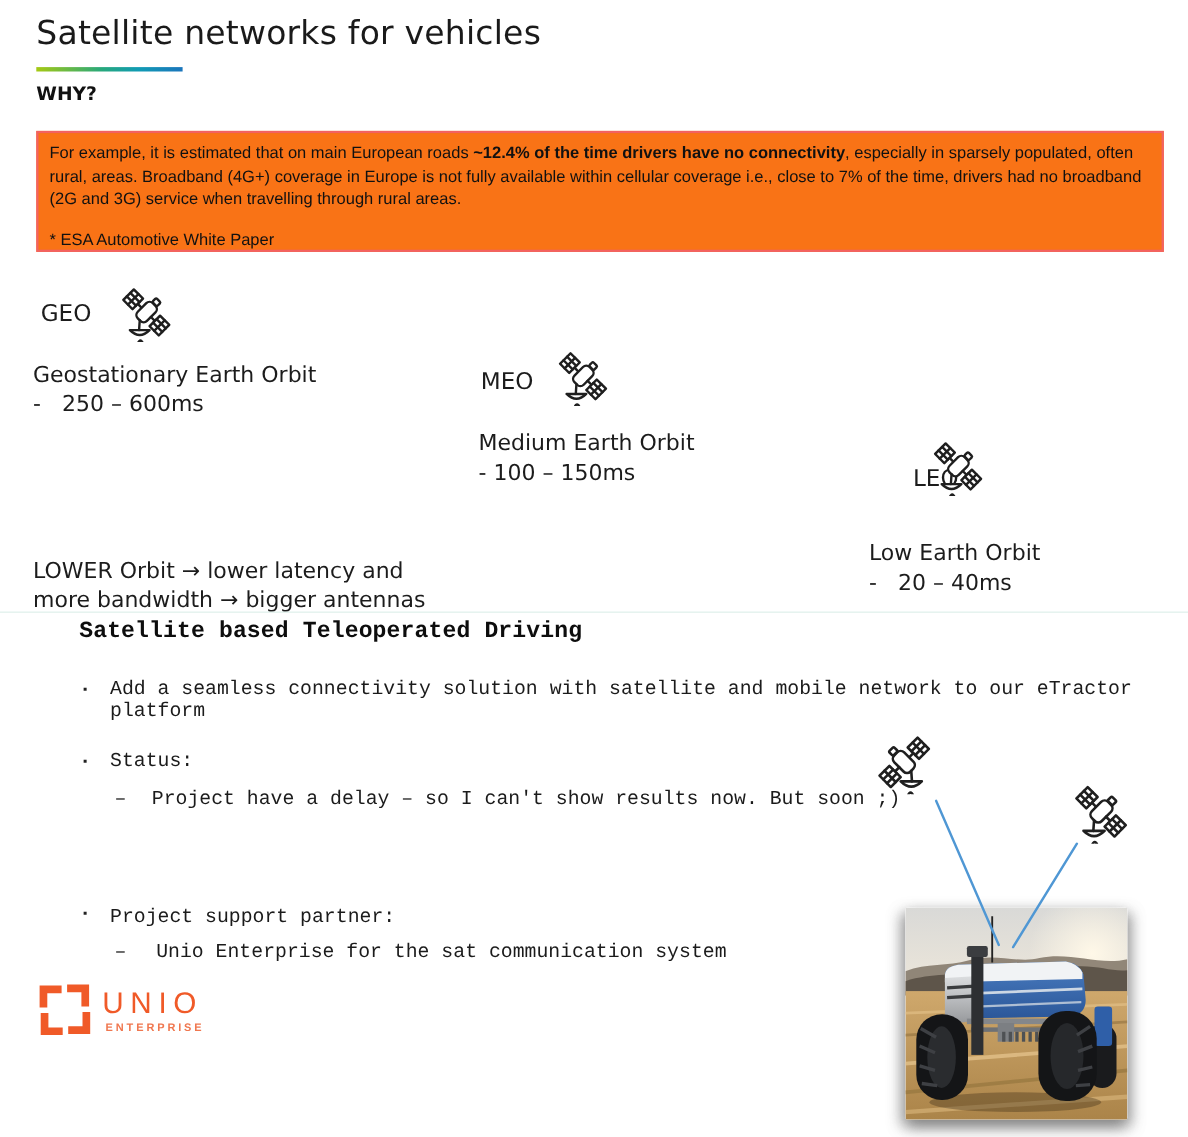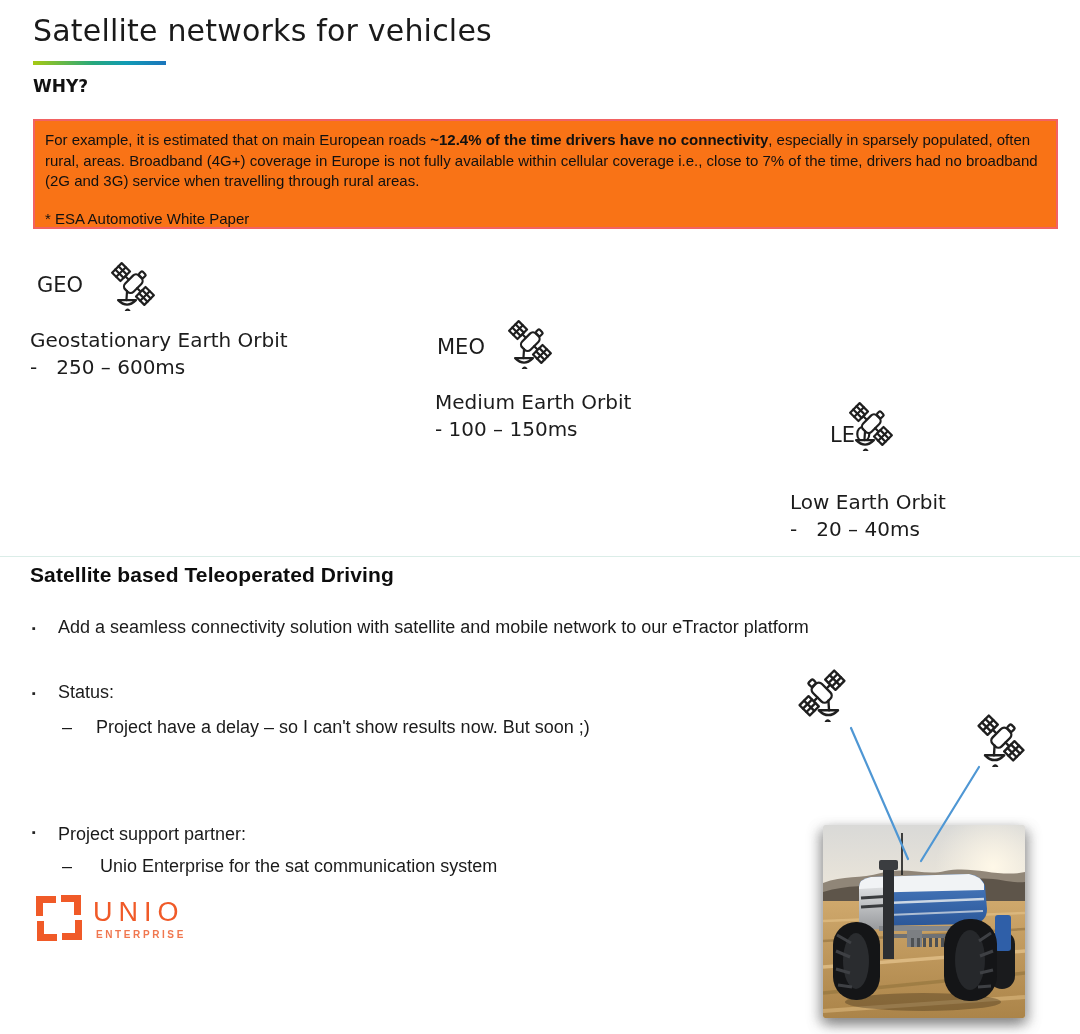--- a/index.html
+++ b/index.html
@@ -20,21 +20,21 @@
   .orbit-text{font-size:20px;line-height:27px;color:#1c1c1c;}
   .latency{white-space:pre;}
   .conclusion{left:30px;top:505px;font-size:20px;line-height:27px;color:#1c1c1c;}
 
   .sat{stroke:#1f1f1f;stroke-width:2.6;fill:#ffffff;stroke-linejoin:round;stroke-linecap:round;}
   .mirror{transform:scaleX(-1);}
 
   .divider{left:0;top:556px;width:1080px;height:1px;background:rgba(175,215,205,.45);}
 
   
-  .s2{font-family:Liberation Sans, sans-serif;color:#181818;}
+  .s2{font-family:Liberation Mono, monospace;color:#181818;margin-left:42px;}
   .heading2{left:30px;top:563px;font-size:21px;font-weight:700;color:#0d0d0d;letter-spacing:.1px;}
   .b-marker{font-size:11px;color:#222;}
   .b-text{font-size:18px;color:#1b1b1b;}
   .dash-marker{font-size:18px;color:#1b1b1b;}
 
   
   .unio-name{left:93px;top:897px;font-family:"Liberation Sans",sans-serif;font-size:27px;
     letter-spacing:6px;color:#f05a28;font-weight:400;}
   .unio-sub{left:96px;top:929px;font-family:"Liberation Sans",sans-serif;font-size:10px;
     letter-spacing:2.6px;color:#f0774f;font-weight:700;}
@@ -106,20 +106,24 @@
 
   <div class="abs orbit-label" style="left:830px;top:423px">LEO</div>
   <svg class="abs" style="left:844px;top:397px" width="54" height="54" viewBox="0 0 64 64">
       <use href="#satdef"></use>
     </svg>
   <div class="abs orbit-text" style="left:790px;top:489px">
     <div>Low Earth Orbit</div>
     <div class="latency">-   20 – 40ms</div>
   </div>
 
+  <div class="abs conclusion">
+    <div>LOWER Orbit → lower latency and</div>
+    <div>more bandwidth → bigger antennas</div>
+  </div>
 
   <div class="abs divider"></div>
 
   <div class="abs s2 heading2">Satellite based Teleoperated Driving</div>
 
   <span class="abs s2 b-marker" style="left:32px;top:622px">▪</span>
   <span class="abs s2 b-text" style="left:58px;top:617px">Add a seamless connectivity solution with satellite and mobile network to our eTractor platform</span>
 
   <span class="abs s2 b-marker" style="left:32px;top:687px">▪</span>
   <span class="abs s2 b-text" style="left:58px;top:682px">Status:</span>

